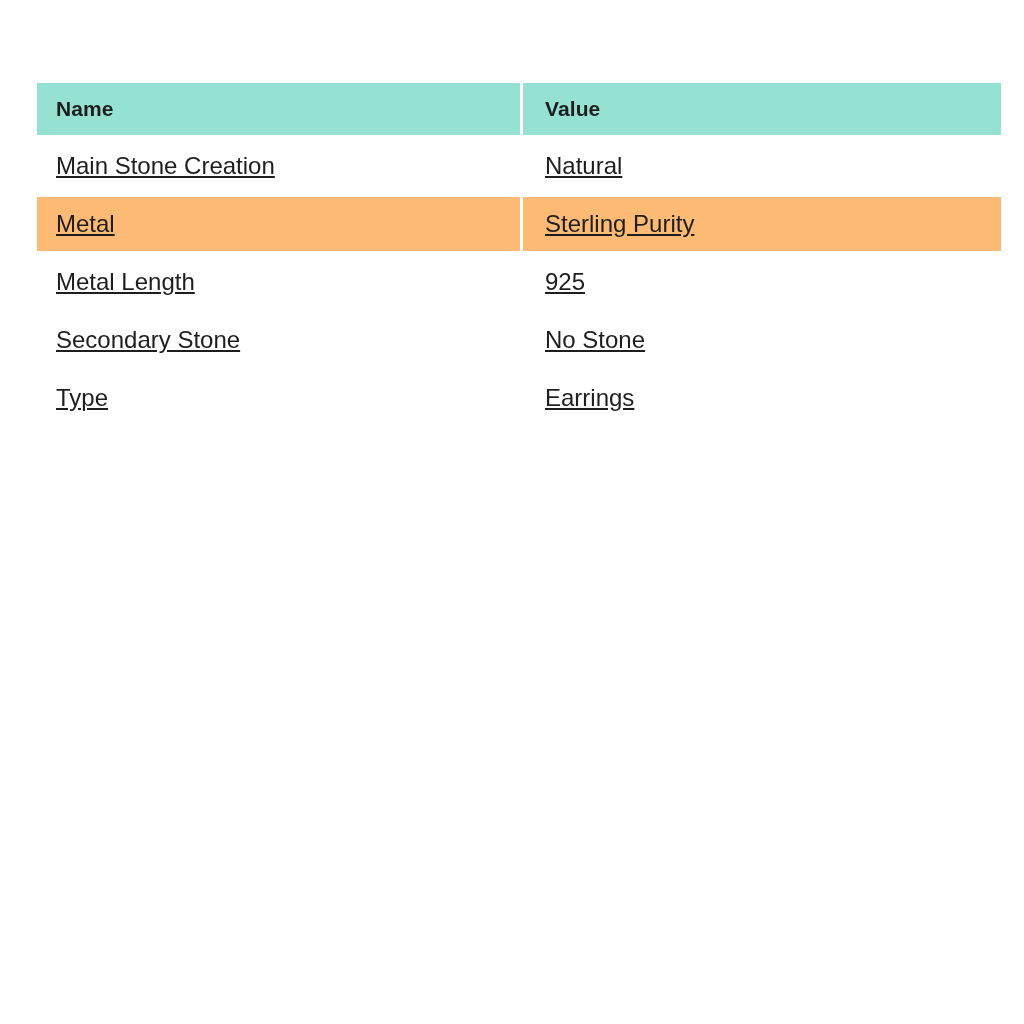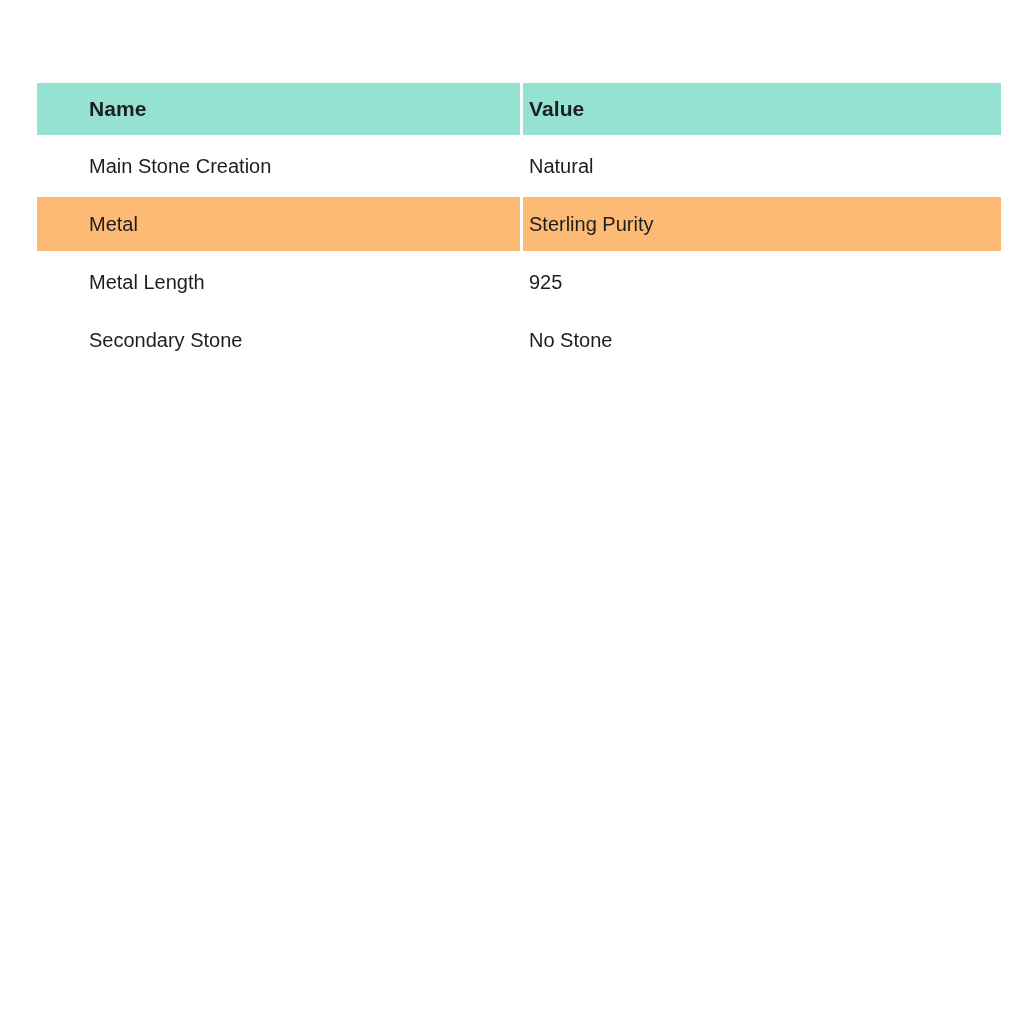--- a/index.html
+++ b/index.html
@@ -33,26 +33,27 @@
   }
   .spec-table th {
     height: 56px;
     background: #95e2d3;
     font-size: 21px;
     font-weight: 700;
     letter-spacing: 0.1px;
   }
   .spec-table td {
     height: 58px;
-    font-size: 20px;
+    font-size: 24px;
     font-weight: 400;
     background: #ffffff;
+    text-decoration: underline;
   }
-  .spec-table .col-name { width: 486px; padding-left: 52px; }
-  .spec-table .col-value { width: 478px; padding-left: 6px; margin-left: 40px; }
+  .spec-table .col-name { width: 486px; padding-left: 19px; }
+  .spec-table .col-value { width: 478px; padding-left: 22px; margin-left: 40px; }
   .spec-table th.col-name, .spec-table td.col-name { border-right: 3px solid #ffffff; }
   .spec-table tr.row-alt td { background: #fdba74; }
 </style>
 </head>
 <body>
 
 <div class="page">
   <table class="spec-table">
     <thead>
       <tr>
@@ -70,15 +71,19 @@
         <td class="col-value">Sterling Purity</td>
       </tr>
       <tr>
         <td class="col-name">Metal Length</td>
         <td class="col-value">925</td>
       </tr>
       <tr>
         <td class="col-name">Secondary Stone</td>
         <td class="col-value">No Stone</td>
       </tr>
+      <tr>
+        <td class="col-name">Type</td>
+        <td class="col-value">Earrings</td>
+      </tr>
     </tbody>
   </table>
 </div>
 
 </body></html>

